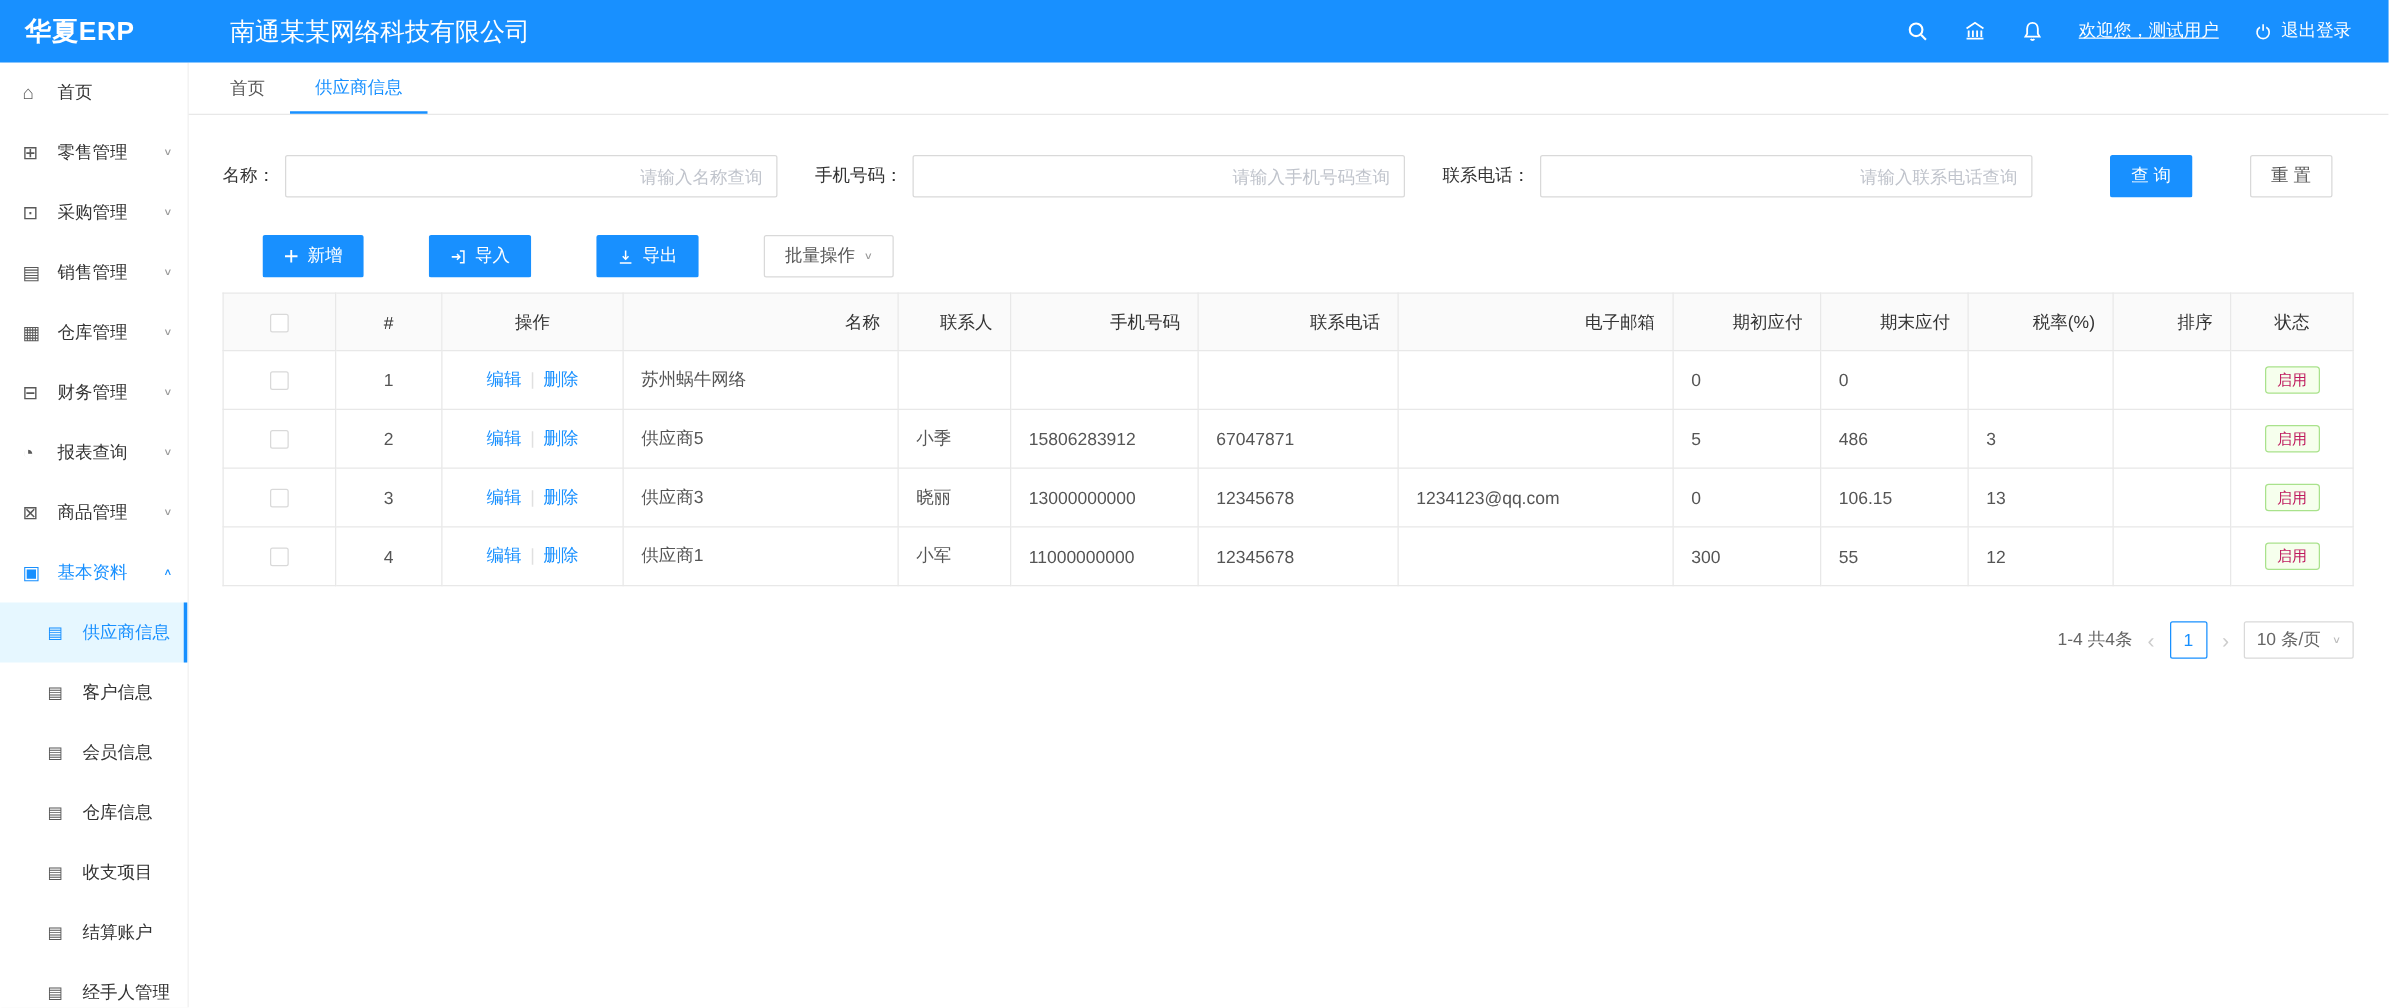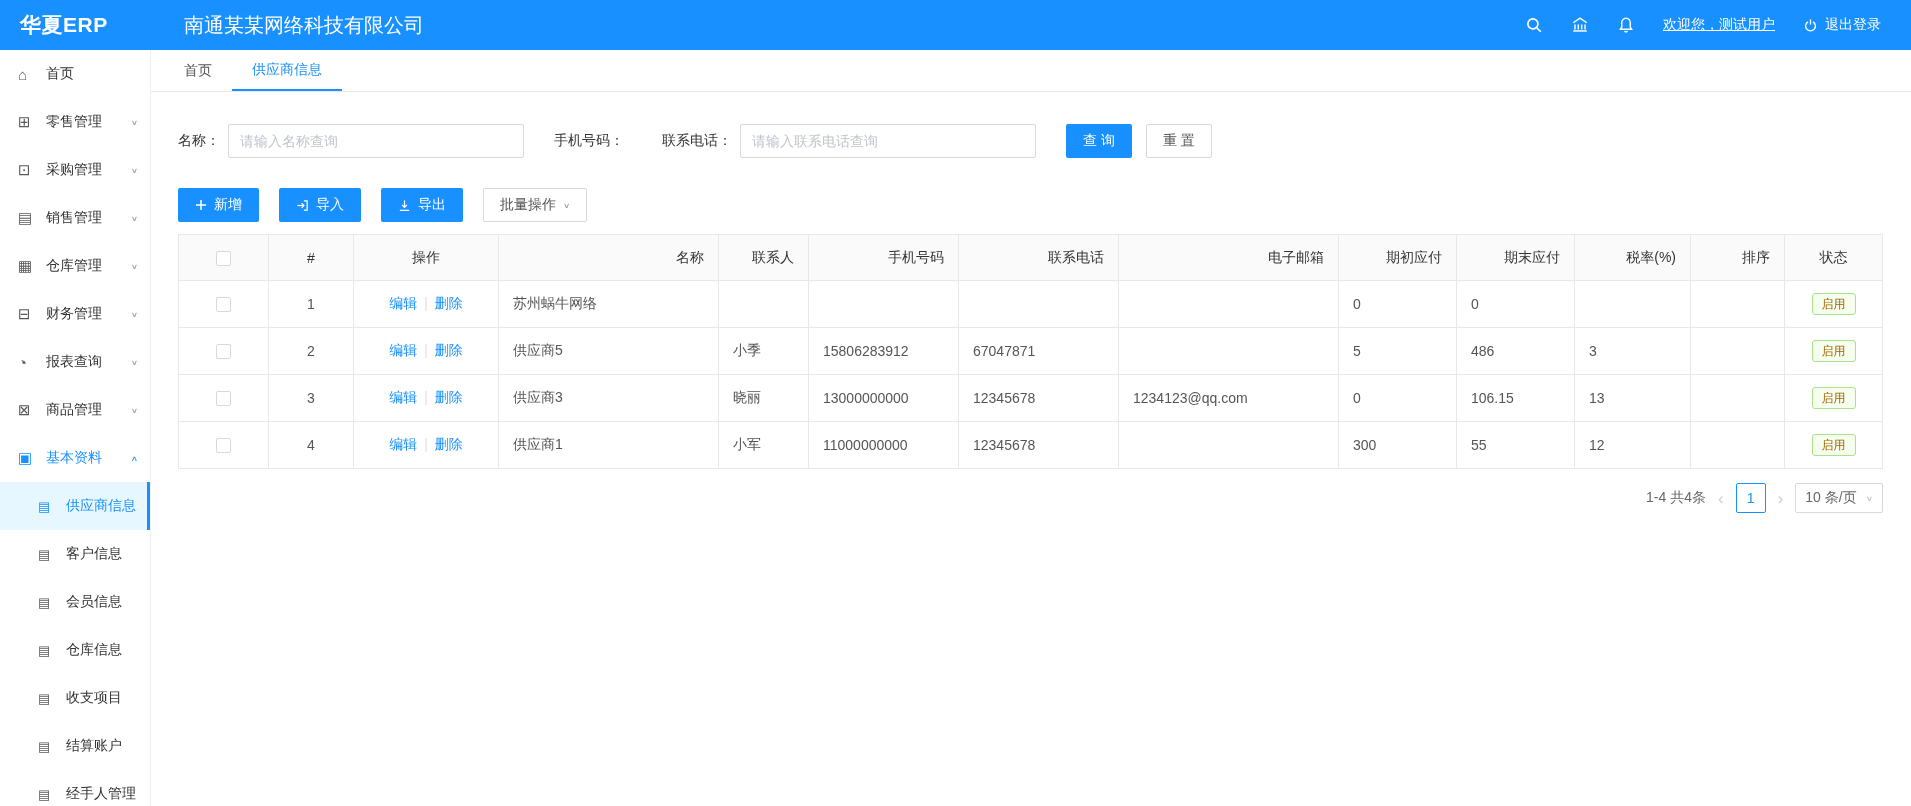--- a/index.html
+++ b/index.html
@@ -39,49 +39,49 @@
   .main { position:absolute; left:150px; top:50px; right:0; bottom:0; background:#fff; overflow:hidden; }
   .tabbar { height:42px; border-bottom:1px solid #e8e8e8; display:flex; align-items:stretch; padding-left:14px; }
   .tab { display:flex; align-items:center; padding:0 20px; color:#555; cursor:pointer; }
   .tab.active { color:#1890ff; border-bottom:2px solid #1890ff; }
 
   .content { padding:0 28px; }
 
   .filter-row { display:flex; align-items:center; margin-top:32px; }
   .f-group { display:flex; align-items:center; margin-right:30px; }
   .f-label { margin-right:8px; white-space:nowrap; }
-  .f-input { width:296px; height:34px; border:1px solid #d9d9d9; border-radius:2px;
+  .f-input { width:394px; height:34px; border:1px solid #d9d9d9; border-radius:2px;
              padding:0 11px; font-size:14px; color:#333; outline:none;
-             font-family:"Liberation Sans","DejaVu Sans",sans-serif; }
+             font-family:"Liberation Sans","DejaVu Sans",sans-serif;text-align:right; }
   .f-input::placeholder { color:#c0c4cc; }
 
   .btn { height:34px; border-radius:2px; border:1px solid transparent; display:inline-flex;
          align-items:center; justify-content:center; padding:0 16px; font-size:14px;
          cursor:pointer; background:#fff; white-space:nowrap;
-         font-family:"Liberation Sans","DejaVu Sans",sans-serif; }
+         font-family:"Liberation Sans","DejaVu Sans",sans-serif;margin-left:32px; }
   .btn-primary { background:#1890ff; color:#fff; }
   .btn-default { border-color:#d9d9d9; color:#555; }
   .bicon { margin-right:7px; display:flex; align-items:center; }
   .btn .caret { margin-left:7px; font-size:10px; color:#999; transform:scaleY(.75); }
 
   .toolbar { display:flex; align-items:center; margin-top:30px; gap:20px; }
 
   table { border-collapse:collapse; width:100%; margin-top:12px; table-layout:fixed; }
   th, td { border:1px solid #e8e8e8; height:47px; padding:0 14px; font-weight:normal;
            text-align:left; font-size:14px; color:#555; overflow:hidden; white-space:nowrap; }
   thead th { background:#fafafa; color:#333; height:46px; font-weight:500;text-align:right; }
   .col-center { text-align:center; }
   .link { color:#1890ff; cursor:pointer; text-decoration:none; }
   .op-div { color:#e0e0e0; margin:0 7px; }
-  .badge { display:inline-block; border:1px solid #a9e28c; background:#f6ffed; color:#a16207;
+  .badge { display:inline-block; border:1px solid #a9e28c; background:#f6ffed; color:#be185d;
            font-size:12px; padding:2px 9px; border-radius:3px; line-height:16px; }
   .checkbox { display:inline-block; width:15px; height:15px; border:1px solid #d9d9d9;
               border-radius:2px; background:#fff; vertical-align:middle; cursor:pointer; }
 
-  .pagination { display:flex; align-items:center; justify-content:flex-end; margin-top:14px;
+  .pagination { display:flex; align-items:center; justify-content:flex-end; margin-top:28px;
                 gap:10px; color:#666; }
   .pg-chevron { color:#ccc; font-size:17px; cursor:pointer; padding:0 2px; line-height:1; }
   .pg-current { min-width:30px; height:30px; border:1px solid #1890ff; color:#1890ff;
                 border-radius:2px; display:flex; align-items:center; justify-content:center;
                 cursor:pointer; padding:0 6px; }
   .pg-size { height:30px; border:1px solid #d9d9d9; border-radius:2px; display:flex;
              align-items:center; padding:0 9px; gap:9px; cursor:pointer; color:#666; }
   .pg-size .caret { font-size:10px; color:#bbb; transform:scaleY(.75); }
 </style>
 </head>
@@ -209,20 +209,21 @@
 
   <div class="content">
 
     <div class="filter-row">
       <div class="f-group">
         <span class="f-label">名称：</span>
         <input class="f-input" placeholder="请输入名称查询" style="">
       </div>
       <div class="f-group">
         <span class="f-label">手机号码：</span>
+        <input class="f-input" placeholder="请输入手机号码查询" style="">
       </div>
       <div class="f-group">
         <span class="f-label">联系电话：</span>
         <input class="f-input" placeholder="请输入联系电话查询" style="">
       </div>
       <button class="btn btn-primary" style="margin-right:14px">查 询</button>
       <button class="btn btn-default">重 置</button>
     </div>
 
     <div class="toolbar">

